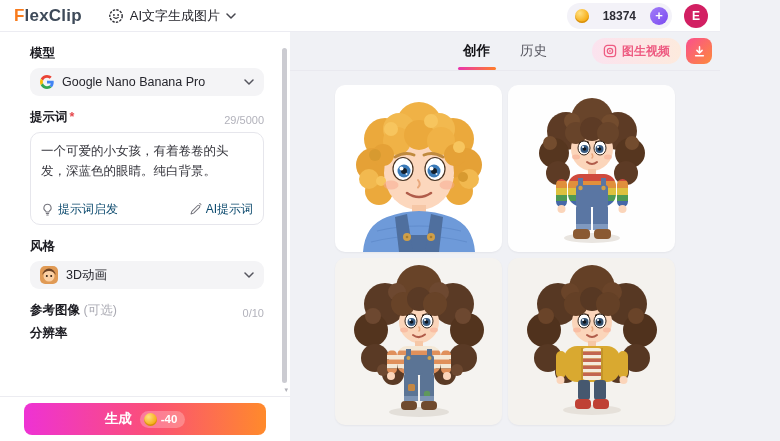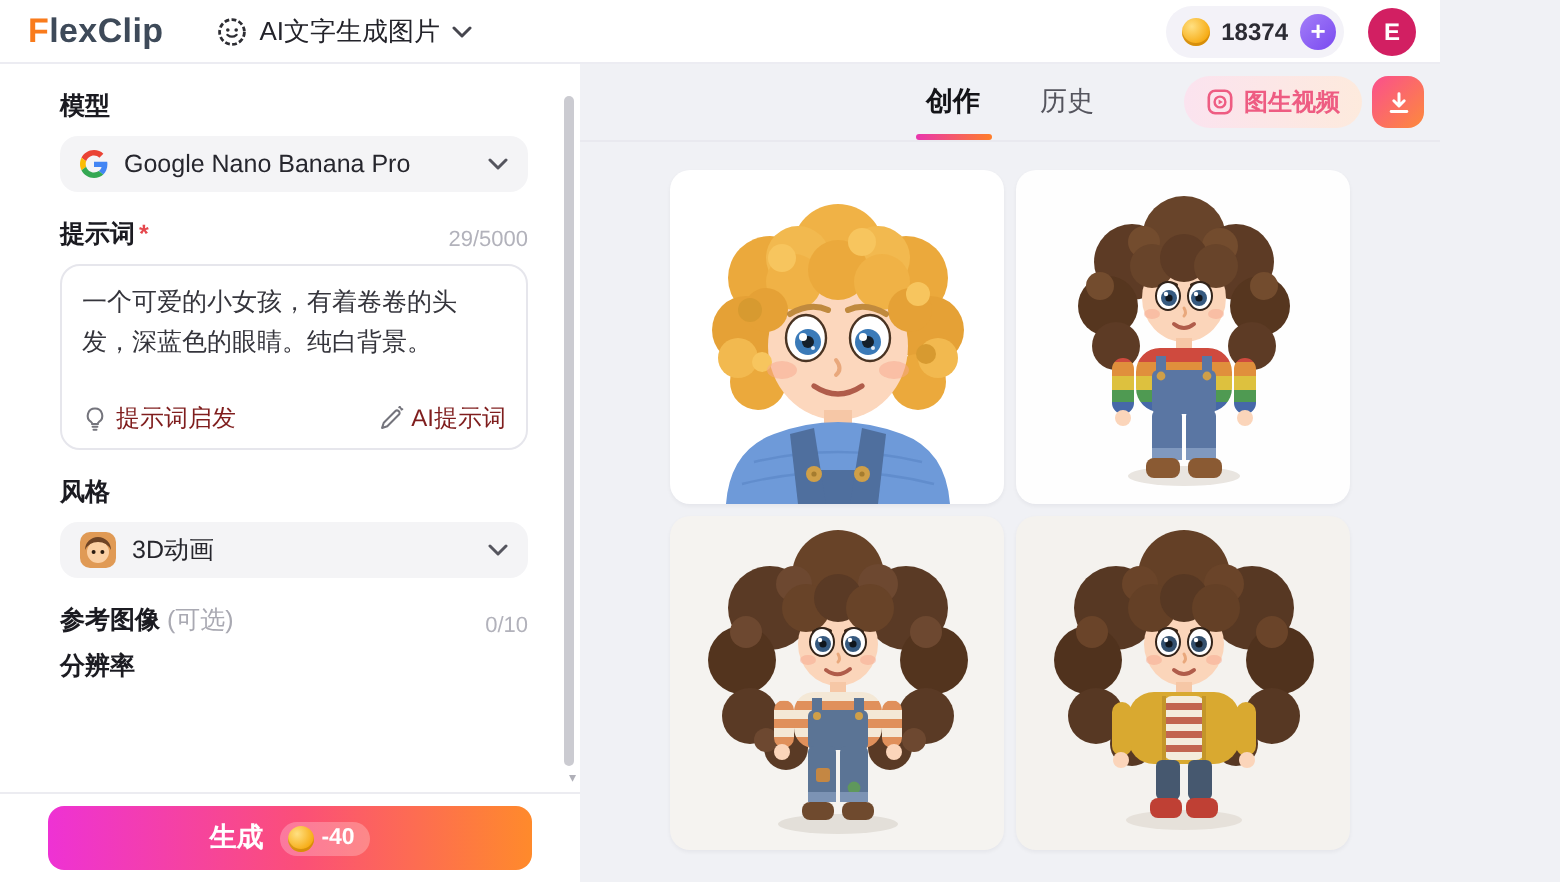--- a/index.html
+++ b/index.html
@@ -8,21 +8,21 @@
   .app { width:720px; height:441px; display:flex; flex-direction:column; }
 
   
   .topbar { height:32px; background:#fff; border-bottom:1px solid #ececf2; display:flex; align-items:center; justify-content:space-between; padding:0 12px 0 14px; flex:0 0 auto; }
   .tb-left { display:flex; align-items:center; gap:26px; }
   .logo { font-size:17px; font-weight:800; letter-spacing:.2px; cursor:pointer; }
   .logo-f { color:#f97b1c; }
   .logo-rest { color:#3e4a59; }
   .tool-switcher { display:flex; align-items:center; gap:6px; font-size:13px; font-weight:400; color:#23232a; cursor:pointer; }
   .tb-right { display:flex; align-items:center; gap:12px; }
-  .credits { height:26px; background:#f3f2f8; border-radius:13px; display:flex; align-items:center; gap:6px; padding:0 4px 0 8px; cursor:pointer; }
+  .credits { height:26px; background:#f3f2f8; border-radius:13px; display:flex; align-items:center; gap:14px; padding:0 4px 0 8px; cursor:pointer; }
   .coin { width:14px; height:14px; border-radius:50%; background:radial-gradient(circle at 35% 30%, #ffe082, #f6a90f 72%); box-shadow:inset 0 -1.5px 0 rgba(190,120,5,.55); flex:0 0 auto; }
   .coin.small { width:13px; height:13px; }
   .credits-num { font-size:12px; font-weight:700; color:#2c2c34; }
   .plus { width:18px; height:18px; border-radius:50%; background:linear-gradient(135deg,#a37ef8,#7a4af0); color:#fff; font-size:13px; font-weight:700; display:flex; align-items:center; justify-content:center; line-height:1; cursor:pointer; }
   .avatar { width:24px; height:24px; border-radius:50%; background:#d21f62; color:#fff; font-size:12px; font-weight:700; display:flex; align-items:center; justify-content:center; cursor:pointer; }
 
   
   .content { flex:1; display:flex; min-height:0; }
   .panel { width:290px; background:#fff; display:flex; flex-direction:column; position:relative; flex:0 0 auto; }
   .panel-scroll { flex:1; overflow:hidden; padding:13px 26px 0 30px; }
@@ -33,21 +33,21 @@
   .lbl-row { display:flex; align-items:flex-end; justify-content:space-between; margin-bottom:6px; }
   .req { color:#e5484d; margin-left:2px; }
   .muted { color:#a9a9b2; font-weight:400; }
   .counter { font-size:11px; color:#b2b2bb; }
   .sel { height:28px; background:#f4f4f6; border-radius:9px; display:flex; align-items:center; gap:8px; padding:0 10px; font-size:12.5px; color:#26262d; cursor:pointer; margin-bottom:13px; }
   .sel .grow { flex:1; }
 
   .prompt-box { border:1px solid #e6e6ec; border-radius:10px; background:#fff; height:93px; position:relative; padding:8px 10px 26px; margin-bottom:13px; }
   .prompt-box textarea { width:100%; height:100%; border:none; outline:none; resize:none; font-family:"Liberation Sans", sans-serif; font-size:12.5px; line-height:1.6; color:#35353c; background:transparent; }
   .prompt-foot { position:absolute; left:10px; right:10px; bottom:6px; display:flex; justify-content:space-between; align-items:center; }
-  .mini-btn { display:flex; align-items:center; gap:4px; font-size:12px; color:#7f1d1d; cursor:pointer; background:none; border:none; font-family:inherit;margin-top:48px; }
+  .mini-btn { display:flex; align-items:center; gap:4px; font-size:12px; color:#0c4a6e; cursor:pointer; background:none; border:none; font-family:inherit;margin-top:48px; }
 
   .style-thumb { width:18px; height:18px; border-radius:5px; overflow:hidden; flex:0 0 auto; }
 
   .upload { border:1.5px dashed #d9d9e1; border-radius:9px; height:38px; display:flex; align-items:center; justify-content:center; gap:8px; font-size:12.5px; font-weight:600; color:#2e2e35; cursor:pointer; margin-bottom:13px; }
   .upload-ico { width:20px; height:20px; border-radius:50%; background:radial-gradient(circle at 35% 30%,#fb7a72,#ee3f66 75%); display:flex; align-items:center; justify-content:center; }
 
   .panel-scrollbar { position:absolute; top:16px; bottom:58px; right:3px; width:5px; }
   .panel-scrollbar .thumb { width:5px; height:100%; border-radius:3px; background:#cbcbd1; }
   .scroll-caret { position:absolute; right:2px; bottom:48px; font-size:7px; color:#b0b0b8; line-height:1; }
 

